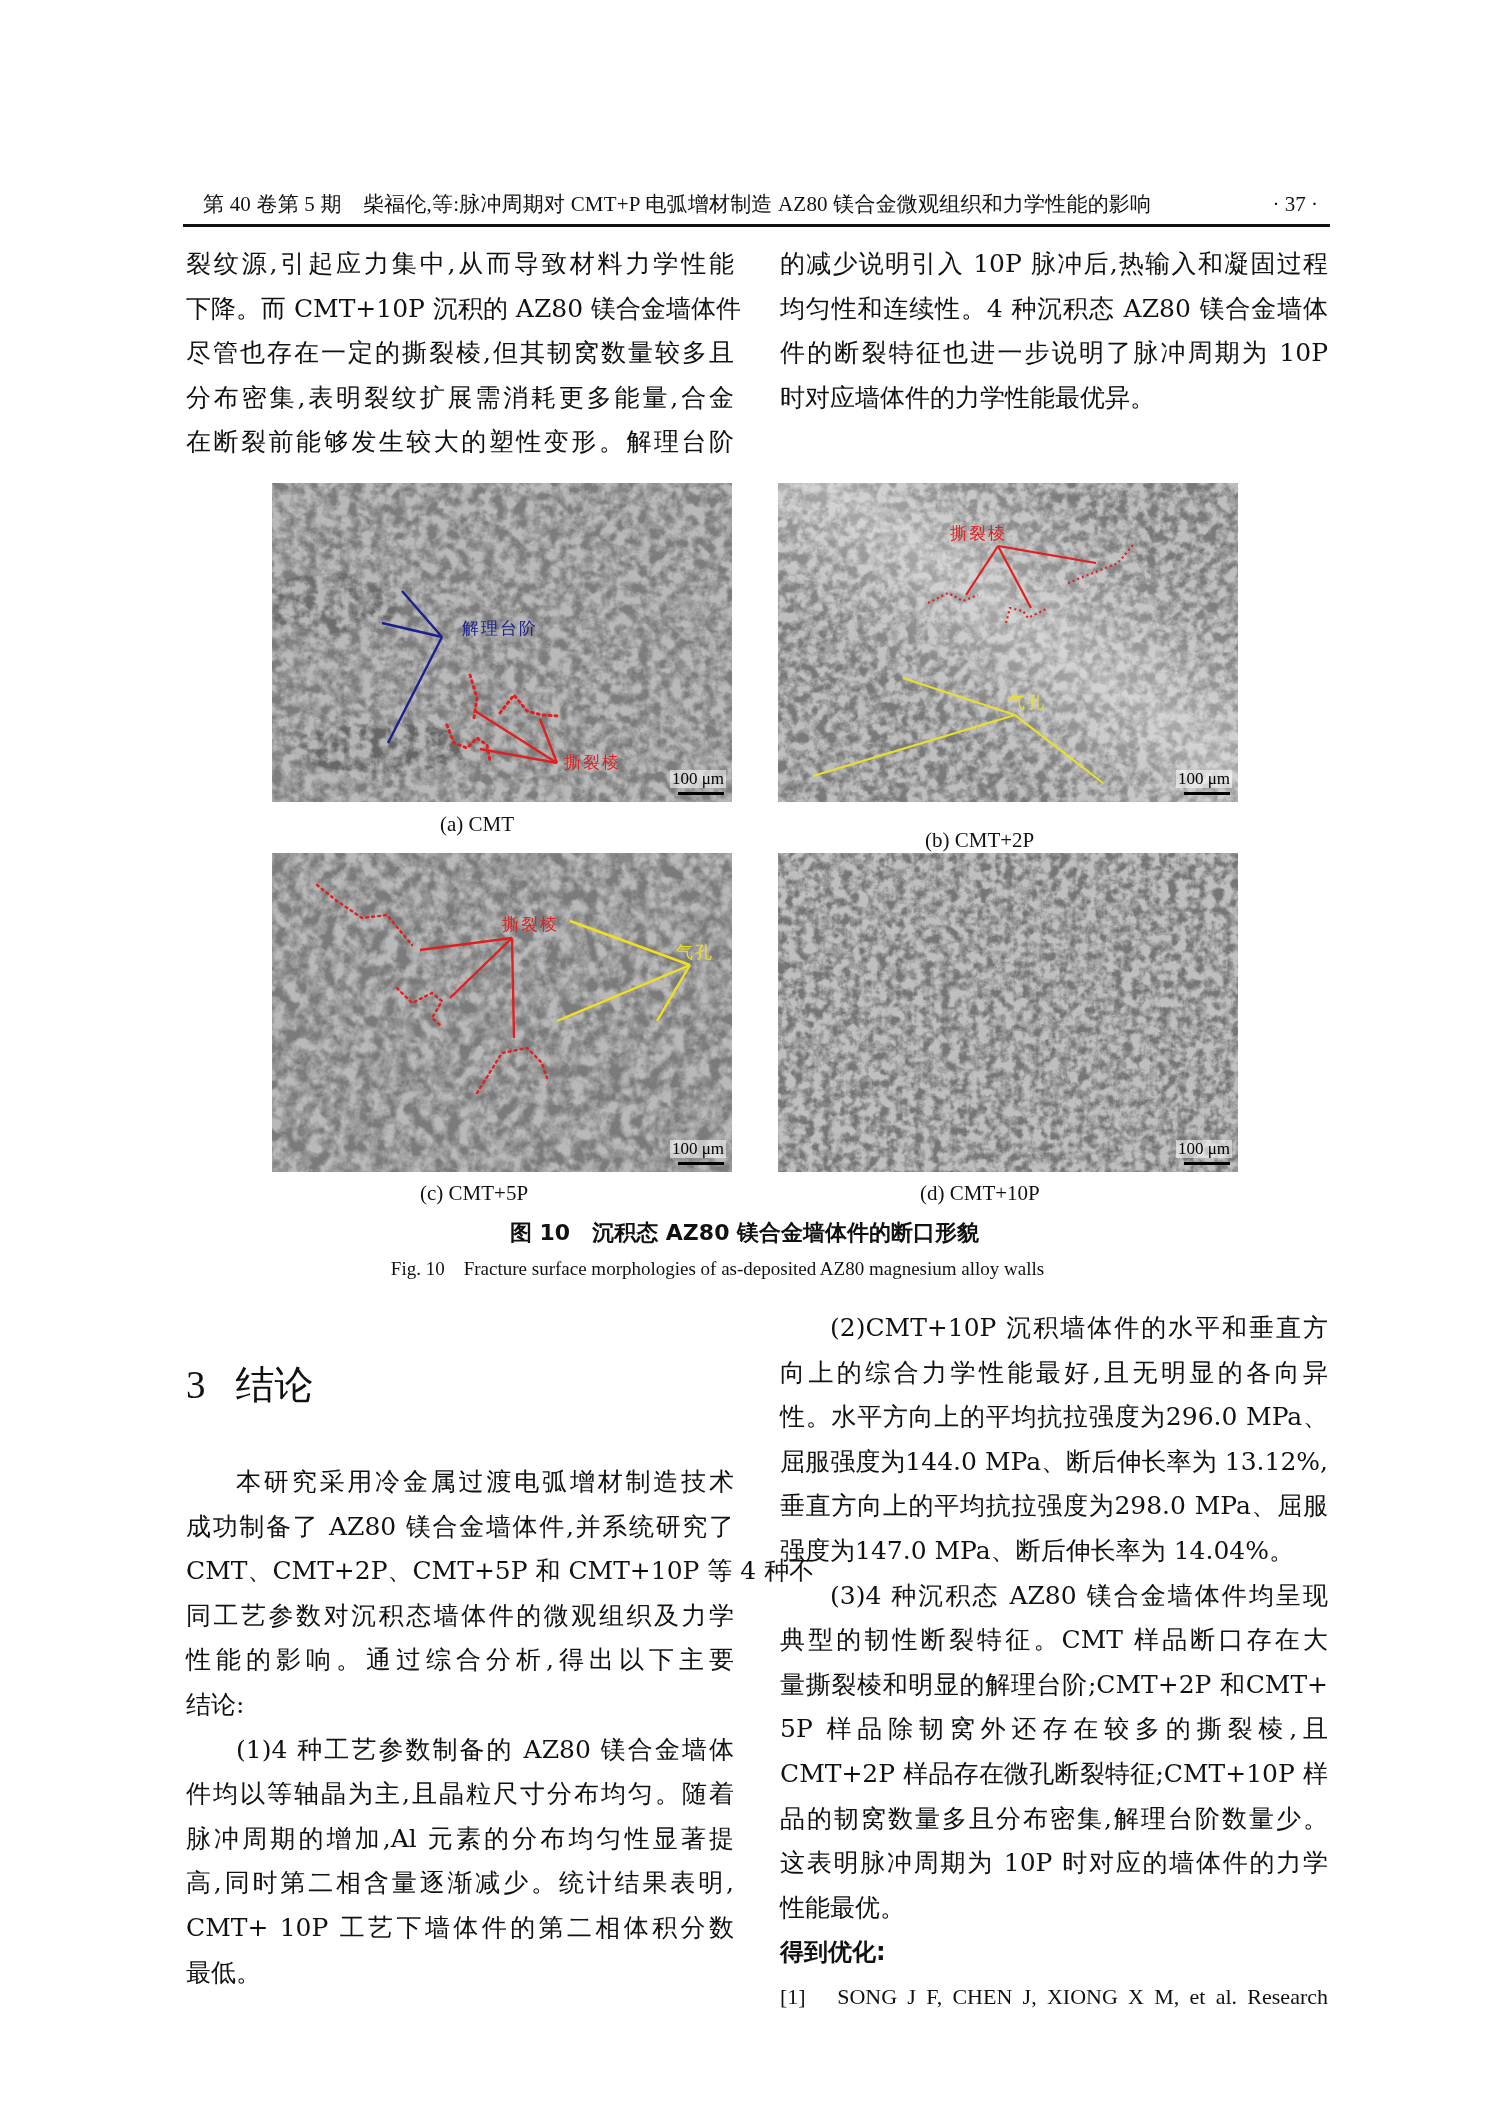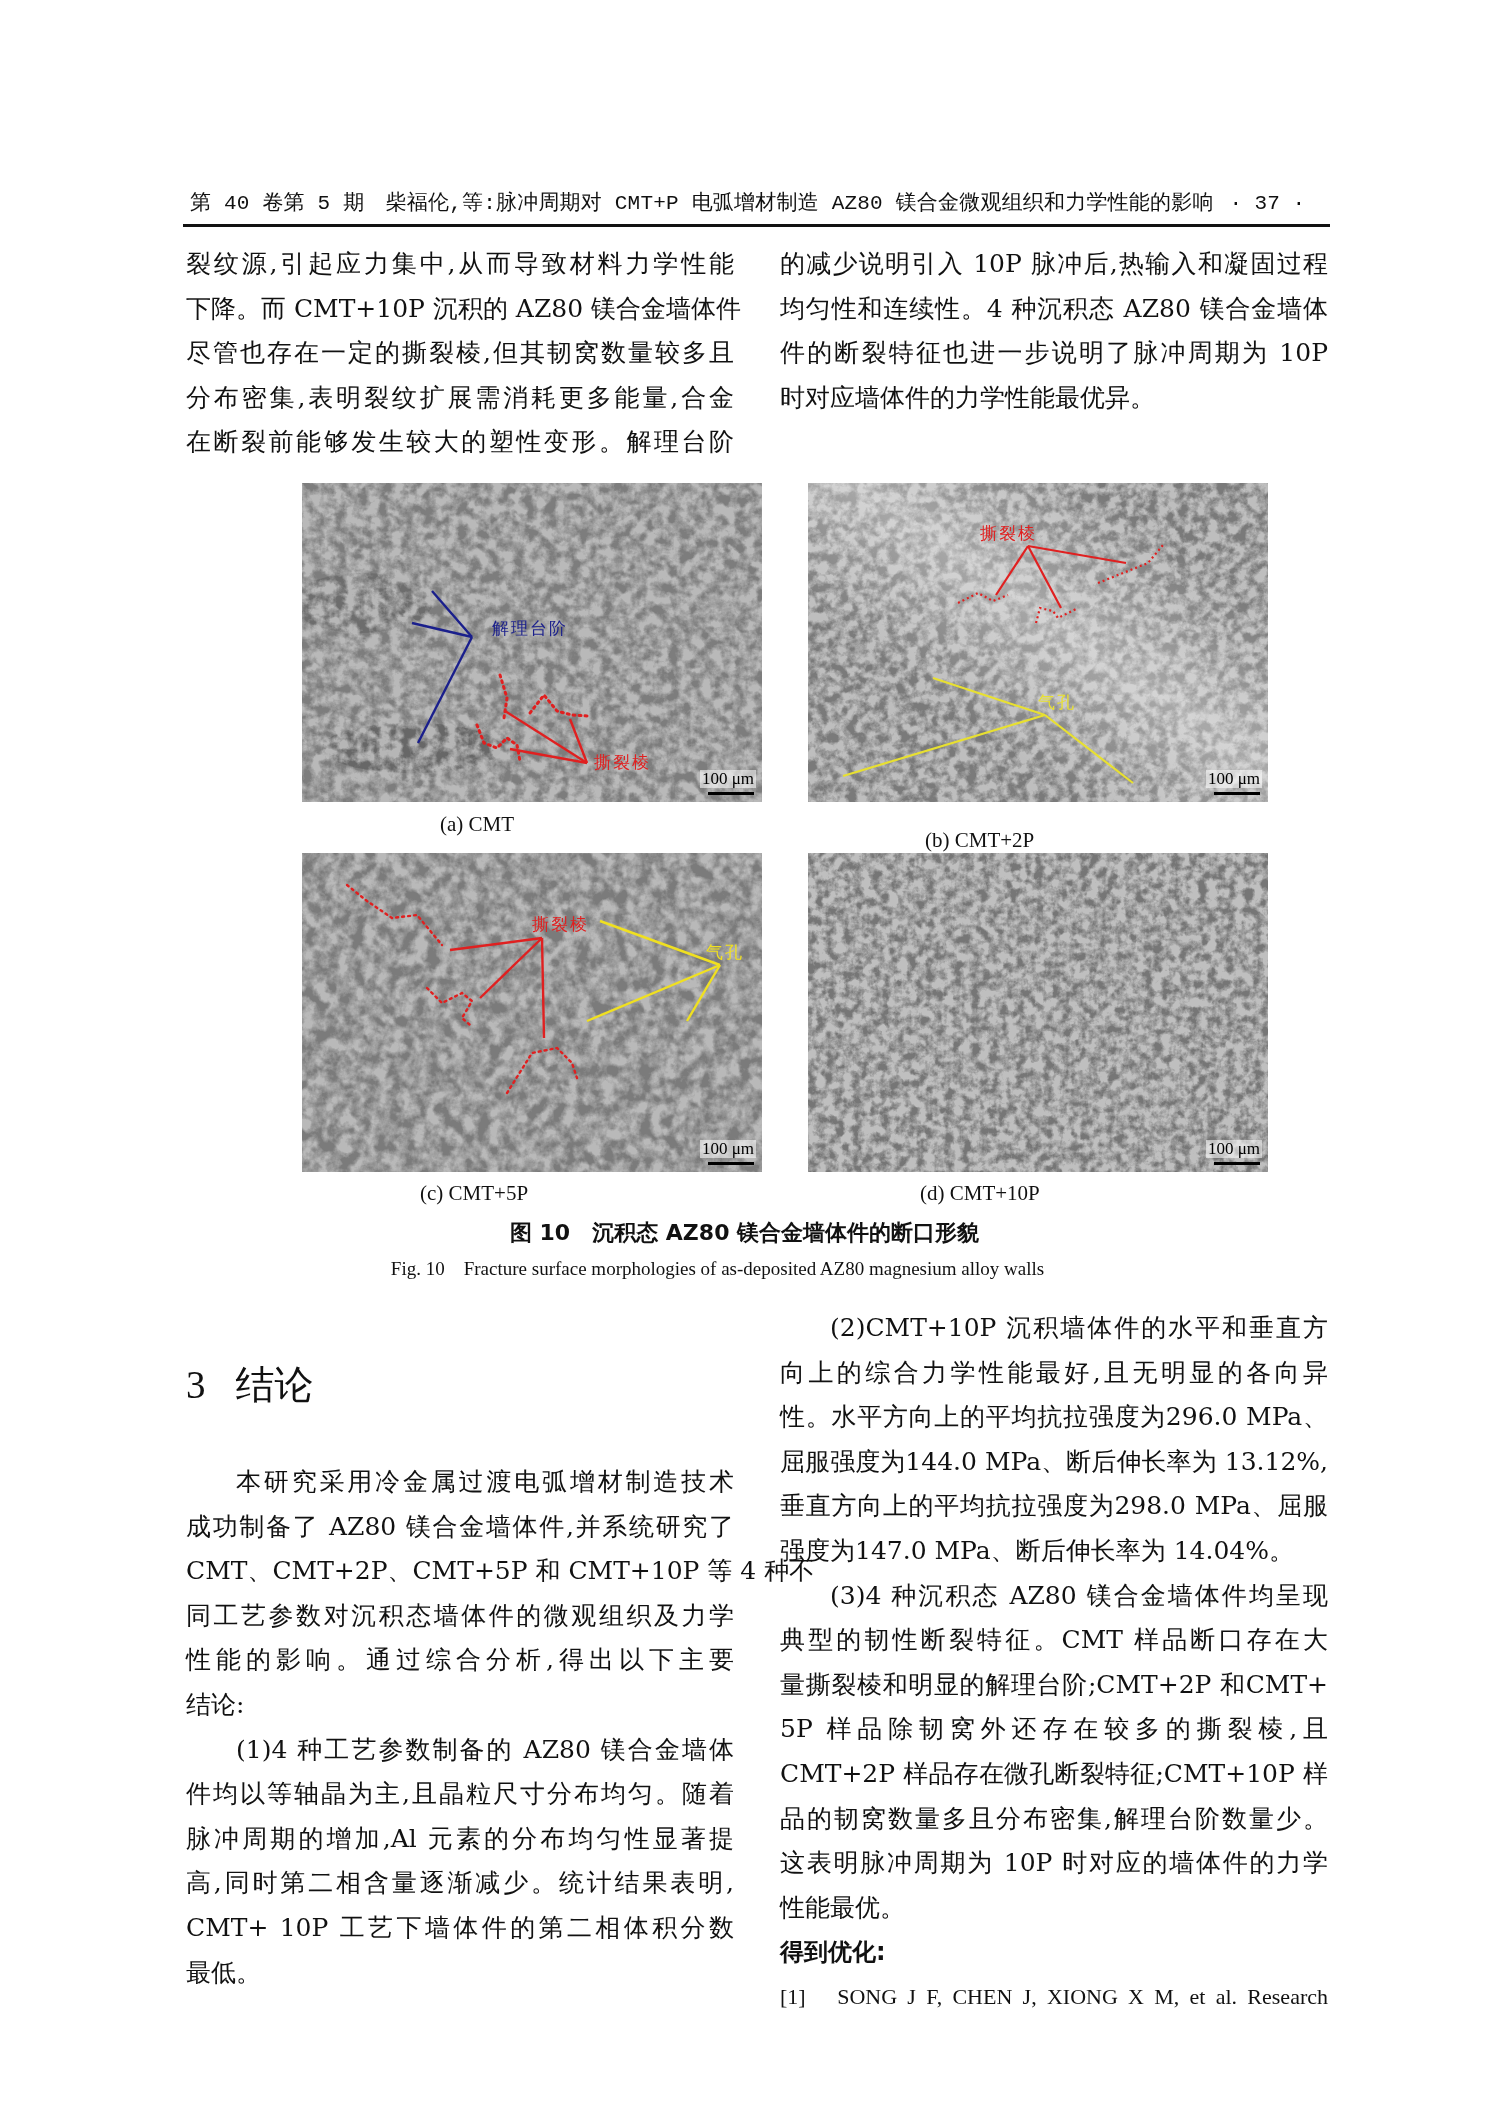--- a/index.html
+++ b/index.html
@@ -1,35 +1,35 @@
 <!DOCTYPE html>
 <html><head>
 <meta charset="utf-8">
 <style>
   html, body { margin: 0; padding: 0; background: #ffffff; }
   body {
     width: 1489px; height: 2106px; position: relative; overflow: hidden;
     font-family: "DejaVu Serif", "Liberation Serif", serif; color: #111;
   }
   .header {
-    position: absolute; left: 170px; top: 186px; width: 1147px; height: 36px;
+    position: absolute; left: 183px; top: 186px; width: 1147px; height: 36px;
     font-size: 21px; line-height: 36px; white-space: nowrap;
-    font-family: Liberation Mono, monospace;
+    font-family: Liberation Serif, serif;
   }
   .header .title { position: absolute; left: 20px; top: 0; letter-spacing: 0.2px; }
   .header .pageno { position: absolute; right: 12px; top: 0; }
   .header-rule { position: absolute; left: 183px; top: 224px; width: 1147px; height: 3px; background: #111; }
   .col { position: absolute; font-size: 25px; line-height: 44.6px; }
   .col .ln { display: block; white-space: nowrap; text-align: justify; text-align-last: justify; }
   .col .ln.last { text-align-last: left; }
   .col .indent { padding-left: 50px; }
   #col-left-top { left: 186px; top: 242px; width: 548px; }
   #col-right-top { left: 780px; top: 242px; width: 548px; }
 
-  .fig { position: absolute; overflow: hidden; background: #8a8a8a; margin-left: 30px; }
+  .fig { position: absolute; overflow: hidden; background: #8a8a8a; }
   #fig-a { left: 272px; top: 483px; width: 460px; height: 319px; }
   #fig-b { left: 778px; top: 483px; width: 460px; height: 319px; }
   #fig-c { left: 272px; top: 853px; width: 460px; height: 319px; }
   #fig-d { left: 778px; top: 853px; width: 460px; height: 319px; }
   .fig svg { display: block; width: 100%; height: 100%; }
   .scalebar-label {
     position: absolute; right: 6px; bottom: 14px; font-size: 17px; color: #000;
     font-family: "Liberation Serif", serif; background: rgba(255,255,255,0.55); padding: 0 2px; line-height: 18px;
   }
   .scalebar { position: absolute; right: 8px; bottom: 7px; width: 46px; height: 3px; background: #000; }

